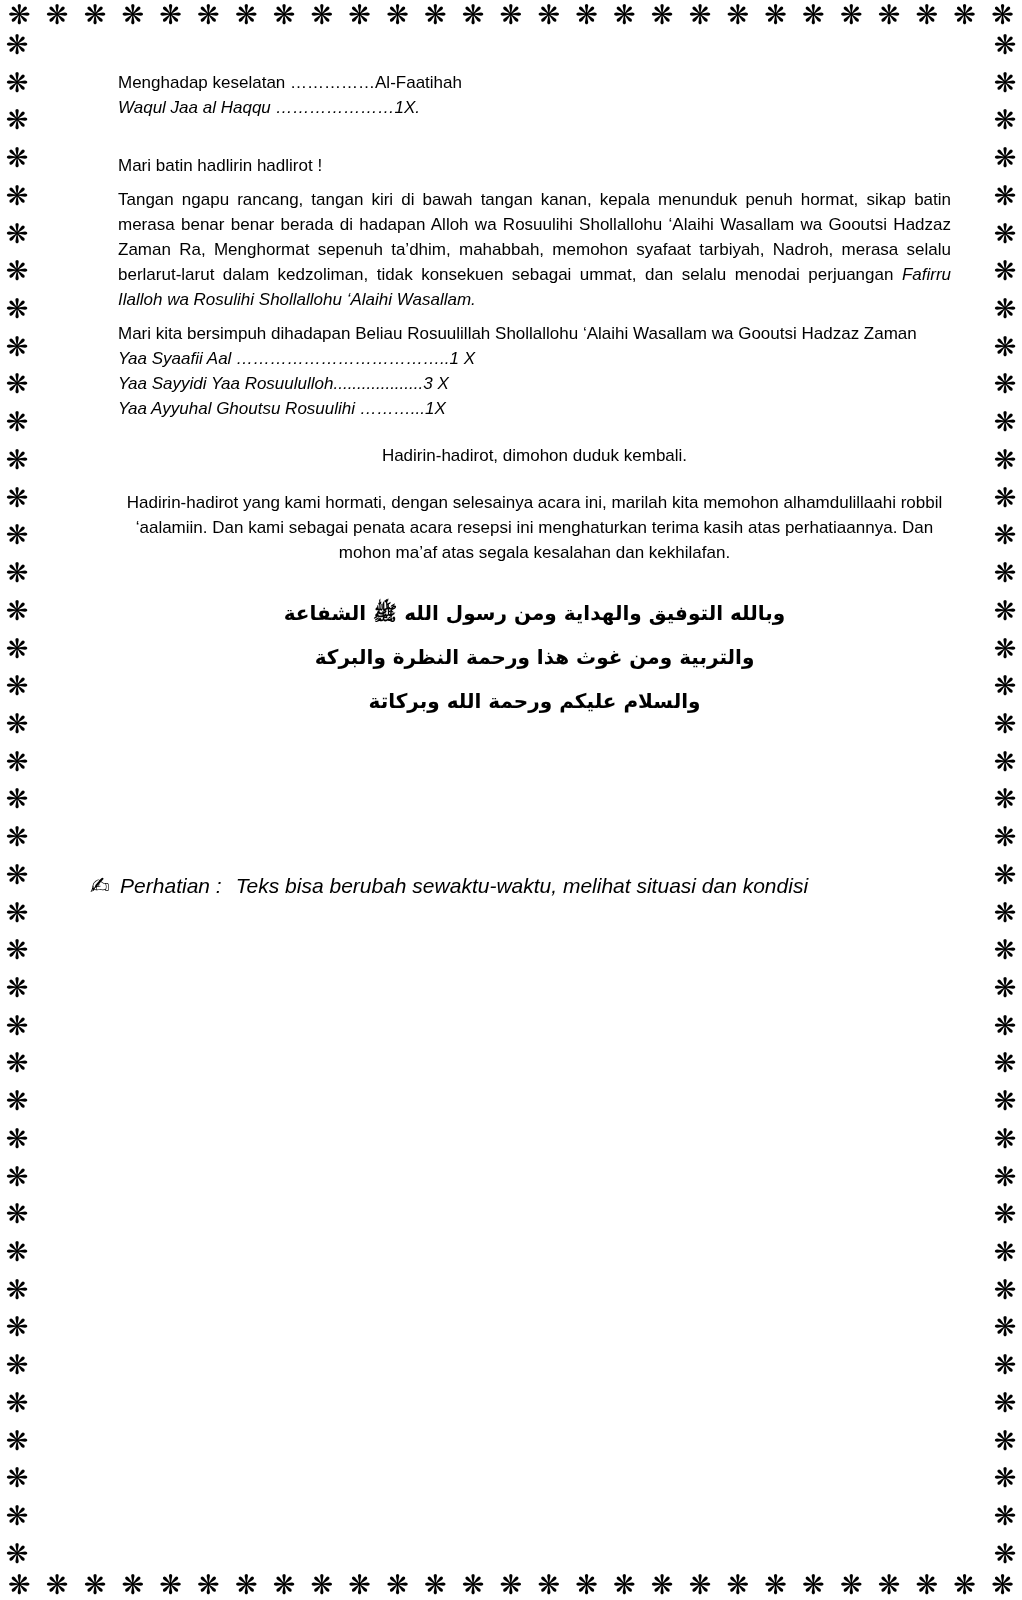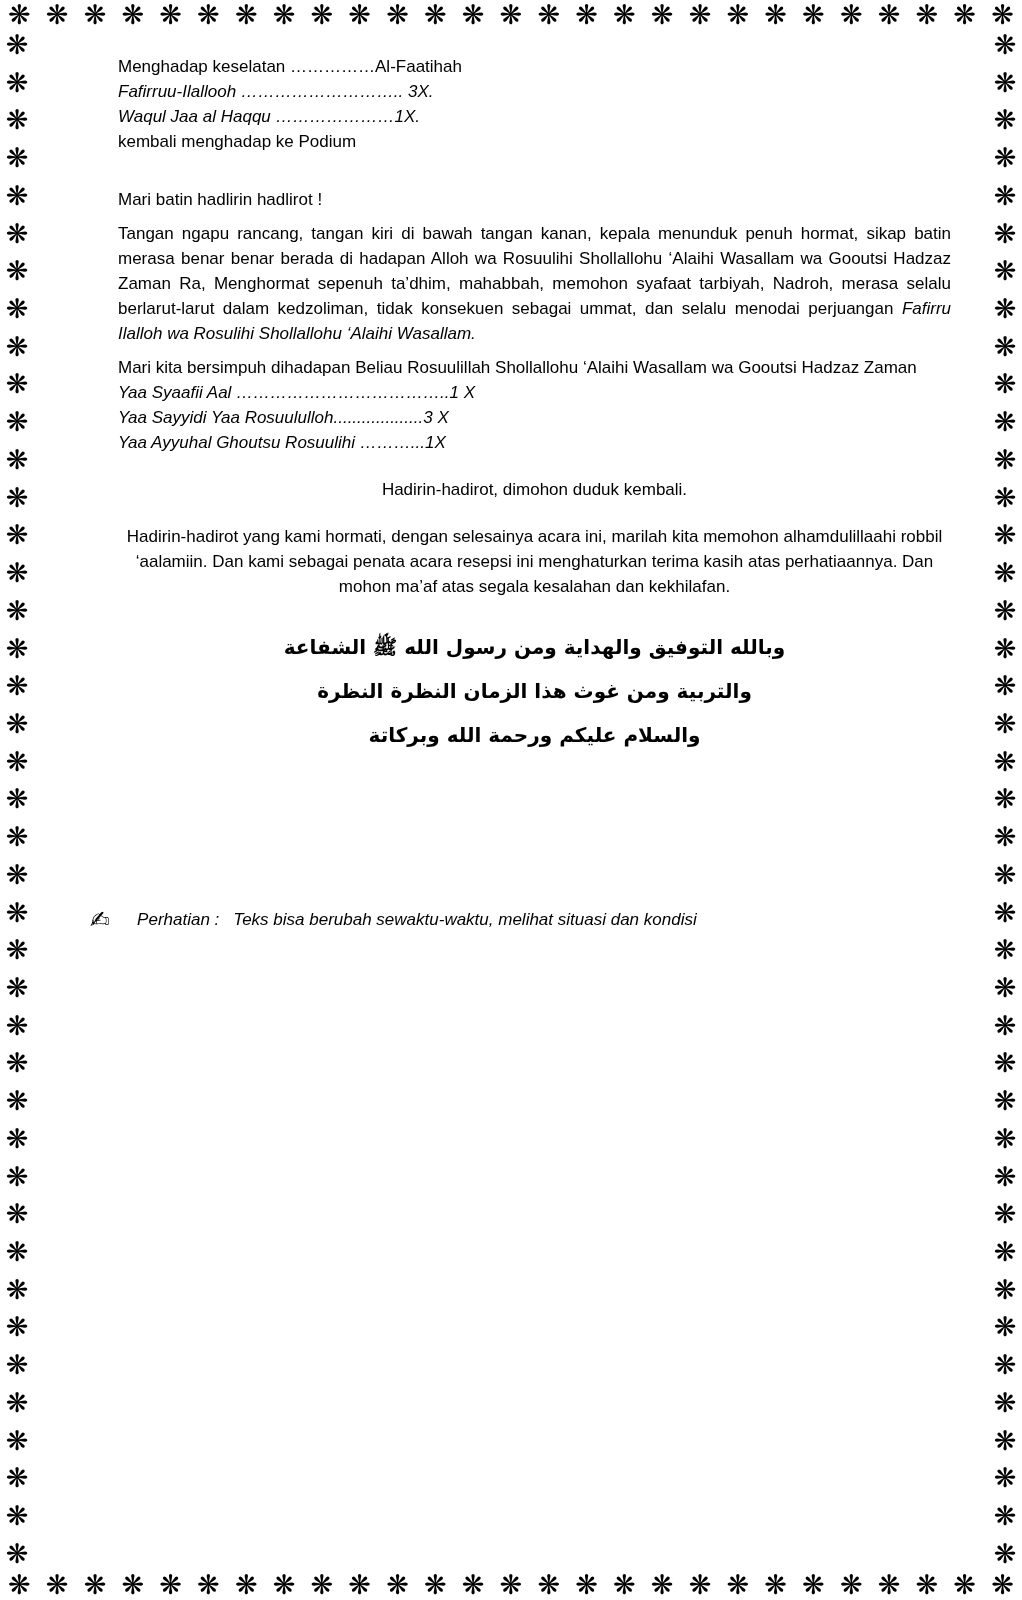--- a/index.html
+++ b/index.html
@@ -44,21 +44,21 @@
     line-height: 27px;
     user-select: none;
   }
   .border-left { left: 1px; }
   .border-right { right: 1px; }
 
   
   .content {
     position: absolute;
     left: 118px;
-    top: 54px;
+    top: 70px;
     width: 833px;
     font-size: 17px;
     line-height: 25px;
   }
   p { margin: 0; }
   .italic { font-style: italic; }
   .justify { text-align: justify; }
 
   .gap-section   { margin-top: 33px; }
   .gap-para      { margin-top: 9px; }
@@ -81,22 +81,21 @@
     display: flex;
     align-items: center;
   }
   .note-icon {
     font-size: 24px;
     margin-right: 10px;
     font-style: normal;
   }
   .note-text {
     font-style: italic;
-    font-size: 17px;
-    margin-left: 17px;
+    font-size: 21px;
   }
   .note-label { margin-right: 14px; }
 </style>
 </head>
 <body>
 
 <div class="page">
 
   <div class="border-row border-top">
       <span>❋</span>
@@ -239,42 +238,40 @@
       <span>❋</span>
       <span>❋</span>
       <span>❋</span>
       <span>❋</span>
       <span>❋</span>
     </div>
 
   <div class="content">
 
     <p>Menghadap keselatan ……………Al-Faatihah</p>
-    <p class="italic">Fafirruu-Ilallooh ……………………….. 3X.</p>
     <p class="italic">Waqul Jaa al Haqqu …………………1X.</p>
-    <p>kembali menghadap ke Podium</p>
 
     <p class="gap-section">Mari batin hadlirin hadlirot !</p>
 
     <p class="justify gap-para"><span>Tangan ngapu rancang, tangan kiri di bawah tangan kanan, kepala menunduk penuh hormat, sikap batin merasa benar benar berada di hadapan Alloh wa Rosuulihi Shollallohu ‘Alaihi Wasallam wa Gooutsi Hadzaz Zaman Ra, Menghormat sepenuh ta’dhim, mahabbah, memohon syafaat tarbiyah, Nadroh, merasa selalu berlarut-larut dalam kedzoliman, tidak konsekuen sebagai ummat, dan selalu menodai perjuangan </span><span class="italic">Fafirru Ilalloh wa Rosulihi Shollallohu ‘Alaihi Wasallam.</span></p>
 
     <p class="justify gap-para">Mari kita bersimpuh dihadapan Beliau Rosuulillah Shollallohu ‘Alaihi Wasallam wa Gooutsi Hadzaz Zaman</p>
 
     <p class="italic">Yaa Syaafii Aal ………………………………..1 X</p>
     <p class="italic">Yaa Sayyidi Yaa Rosuululloh...................3 X</p>
     <p class="italic">Yaa Ayyuhal Ghoutsu Rosuulihi ………...1X</p>
 
 
     <p class="gap-med">Hadirin-hadirot, dimohon duduk kembali.</p>
 
     <p class="justify gap-med">Hadirin-hadirot yang kami hormati, dengan selesainya acara ini, marilah kita memohon alhamdulillaahi robbil ‘aalamiin. Dan kami sebagai penata acara resepsi ini menghaturkan terima kasih atas perhatiaannya. Dan mohon ma’af atas segala kesalahan dan kekhilafan.</p>
 
     <div class="arabic-block">
       <div dir="rtl">وبالله التوفيق والهداية ومن رسول الله ﷺ الشفاعة</div>
-      <div dir="rtl">والتربية ومن غوث هذا الزمان النظرة النظرة</div>
+      <div dir="rtl">والتربية ومن غوث هذا ورحمة النظرة والبركة</div>
       <div dir="rtl">والسلام عليكم ورحمة الله وبركاتة</div>
     </div>
 
     <div class="note-line">
       <span class="note-icon">✍</span>
       <span class="note-text"><span class="note-label">Perhatian :</span><span>Teks bisa berubah sewaktu-waktu, melihat situasi dan kondisi</span></span>
     </div>
 
   </div>
 </div>

